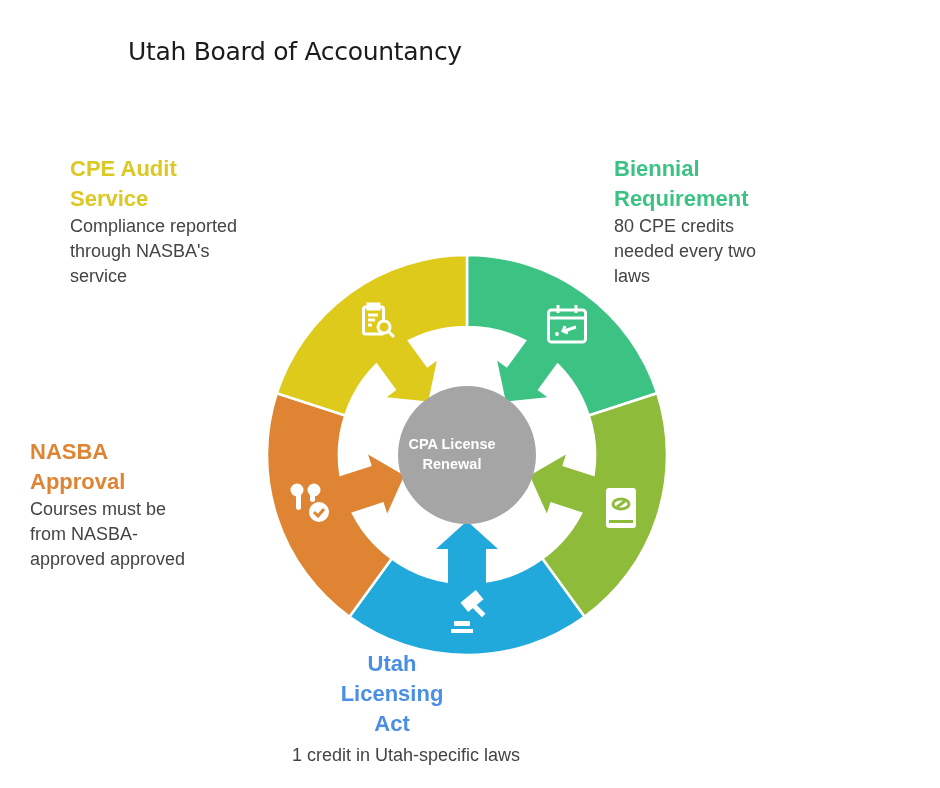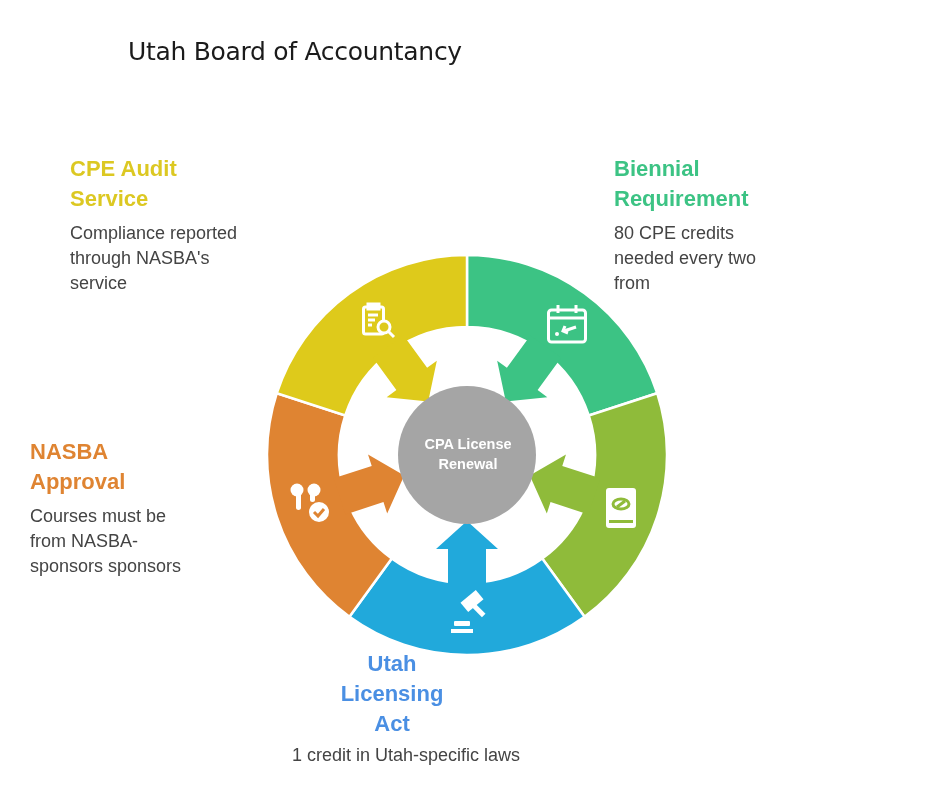--- a/index.html
+++ b/index.html
@@ -4,24 +4,24 @@
 <style>
   html, body { margin: 0; padding: 0; background: #ffffff; }
   body { width: 940px; height: 788px; position: relative; overflow: hidden;
          font-family: "Liberation Sans", "DejaVu Sans", sans-serif; }
   .title { position: absolute; left: 128px; top: 32px; font-size: 25px; line-height: 39px;
            color: #1b1b1b; font-family: "DejaVu Sans", sans-serif; letter-spacing: -0.3px; }
   .title div { white-space: nowrap; }
   svg.diagram { position: absolute; left: 0; top: 0; }
   .block { position: absolute; }
   .block .head { font-weight: bold; font-size: 22px; line-height: 30px; }
-  .block .desc { font-size: 18px; line-height: 25px; color: #444444; margin-top: 7px; }
+  .block .desc { font-size: 18px; line-height: 25px; color: #444444; margin-top: 0; }
   .right-align { }
   .center-align { text-align: center; }
-  .center-label { position: absolute; left: 398px; top: 434px; width: 140px; text-align: center;
+  .center-label { position: absolute; left: 382px; top: 434px; width: 140px; text-align: center;
                   color: #ffffff; font-weight: bold; font-size: 14.5px; line-height: 20px; }
 </style>
 </head>
 <body>
 
 <div class="title">
   <div>Utah Board of Accountancy</div>
 </div>
 
 <svg class="diagram" width="940" height="788" viewBox="0 0 940 788">
@@ -104,36 +104,36 @@
 </div>
 
 <div class="block" style="left:614px; top:154px; width:230px;">
   <div class="head" style="color:#3CC384;">
     <div>Biennial</div>
     <div>Requirement</div>
   </div>
   <div class="desc">
     <div>80 CPE credits</div>
     <div>needed every two</div>
-    <div>from</div>
+    <div>laws</div>
   </div>
 </div>
 
 <div class="block" style="left:685px; top:451px; width:230px;">
 </div>
 
 <div class="block right-align" style="left:30px; top:437px; width:220px;">
   <div class="head" style="color:#DF8432;">
     <div>NASBA</div>
     <div>Approval</div>
   </div>
   <div class="desc">
     <div>Courses must be</div>
     <div>from NASBA-</div>
-    <div>sponsors sponsors</div>
+    <div>approved approved</div>
   </div>
 </div>
 
 <div class="block center-align" style="left:270px; top:649px; width:244px;">
   <div class="head" style="color:#4A8FE3;">
     <div>Utah</div>
     <div>Licensing</div>
     <div>Act</div>
   </div>
 </div>

